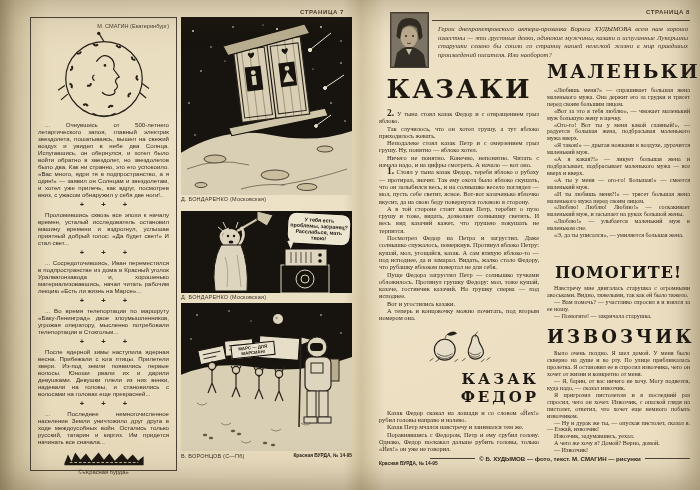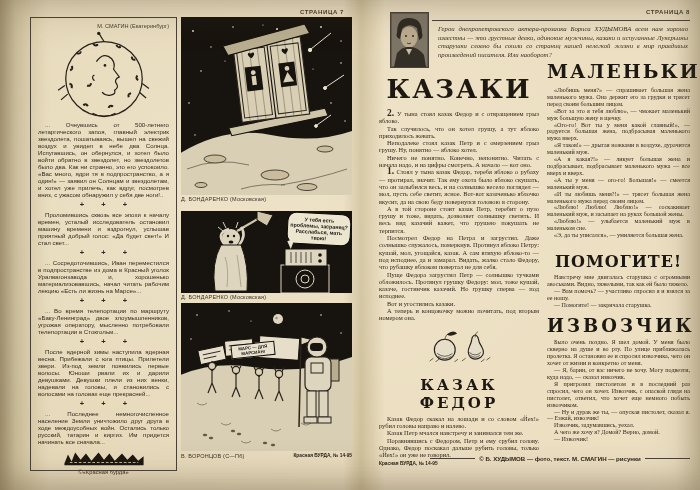--- a/index.html
+++ b/index.html
@@ -51,29 +51,29 @@
   .intro{position:absolute;left:438px;top:25px;width:250px;font-style:italic;font-size:6.7px;
     line-height:8.6px;text-align:justify;color:#3a2f22;}
 
   .kaz-col{position:absolute;left:379px;top:72px;width:160px;}
   .kaz-title{font-family:"DejaVu Serif",serif;font-size:26px;font-weight:bold;text-align:center;
     letter-spacing:2px;margin:2px 0 6px;color:#1d1812;}
   .kaz-col p{font-size:6.4px;line-height:7.3px;text-align:justify;margin:0;text-indent:8px;}
   .lead-num{font-size:9.5px;font-weight:bold;}
   .still{display:block;margin:4px auto 2px;}
   .kf-title{font-family:"DejaVu Serif",serif;font-size:15px;font-weight:bold;letter-spacing:3px;
-    text-align:center;margin:14px 0 3px;color:#1d1812;}
+    text-align:right;margin:8px 0 3px;color:#1d1812;}
   #rp-issue{position:absolute;left:379px;top:461px;}
 
   .mm-col{position:absolute;left:547px;top:60px;width:143px;}
   .mm-title{font-family:"DejaVu Serif",serif;font-size:19px;line-height:22px;font-weight:bold;
     text-align:center;letter-spacing:2px;margin:0 0 5px;color:#1d1812;}
   .mm-col p{font-size:6.1px;line-height:6.9px;text-align:justify;margin:0;text-indent:7px;}
   .pom-title{font-family:"DejaVu Serif",serif;font-size:16px;font-weight:bold;text-align:center;
-    letter-spacing:1px;margin:13px 0 3px;color:#1d1812;}
+    letter-spacing:1px;margin:24px 0 3px;color:#1d1812;}
   .izv-title{font-family:"DejaVu Serif",serif;font-size:18px;font-weight:bold;text-align:center;
     letter-spacing:3px;margin:7px 0 3px;color:#1d1812;}
 
   .credit{position:absolute;left:430px;top:455px;width:260px;display:flex;align-items:center;
     font-size:6.1px;font-weight:bold;color:#2a2216;}
   .credit::before,.credit::after{content:"";flex:1;border-top:1px solid #4a4136;}
   .credit span{padding:0 4px;white-space:nowrap;}
 </style>
 </head>
 <body>

